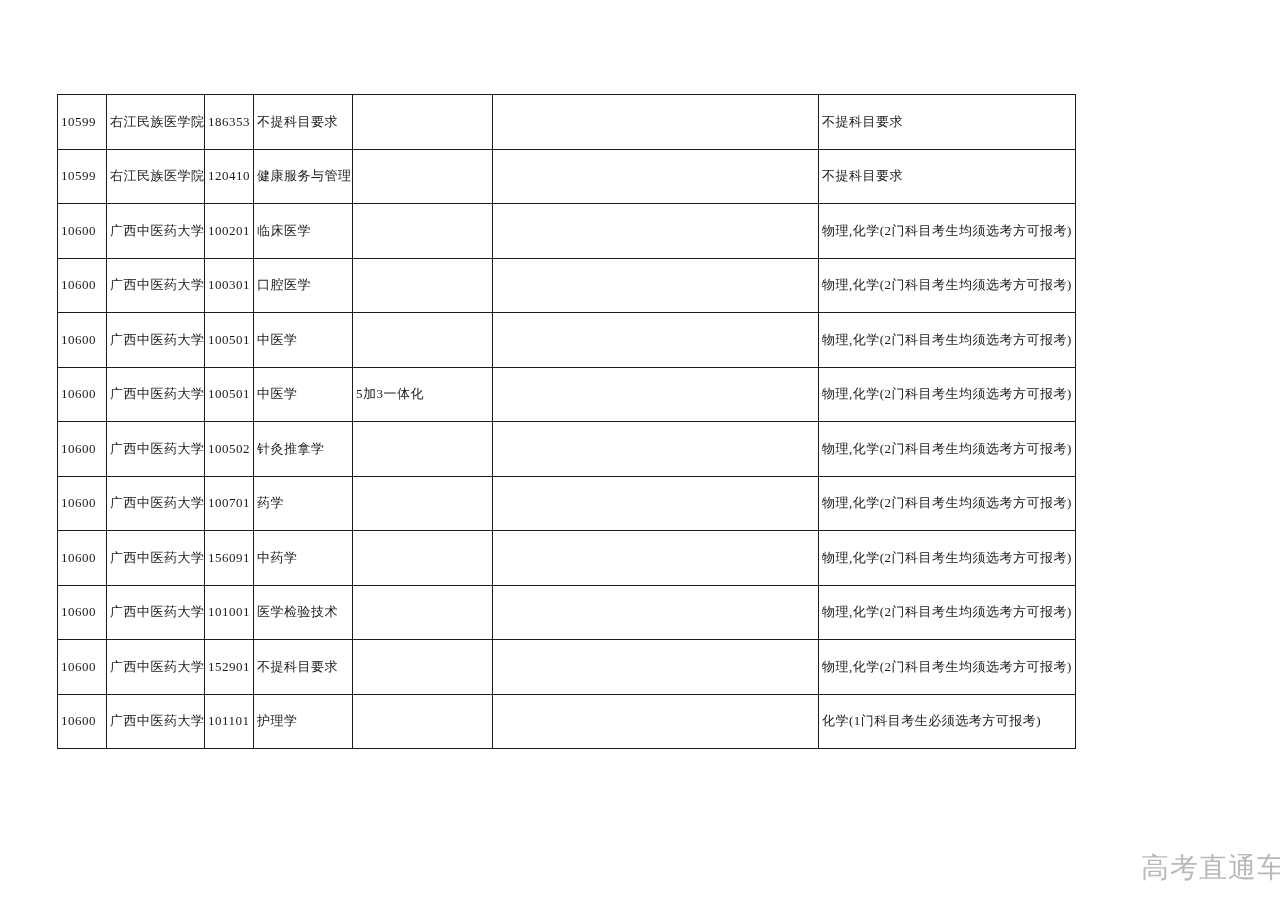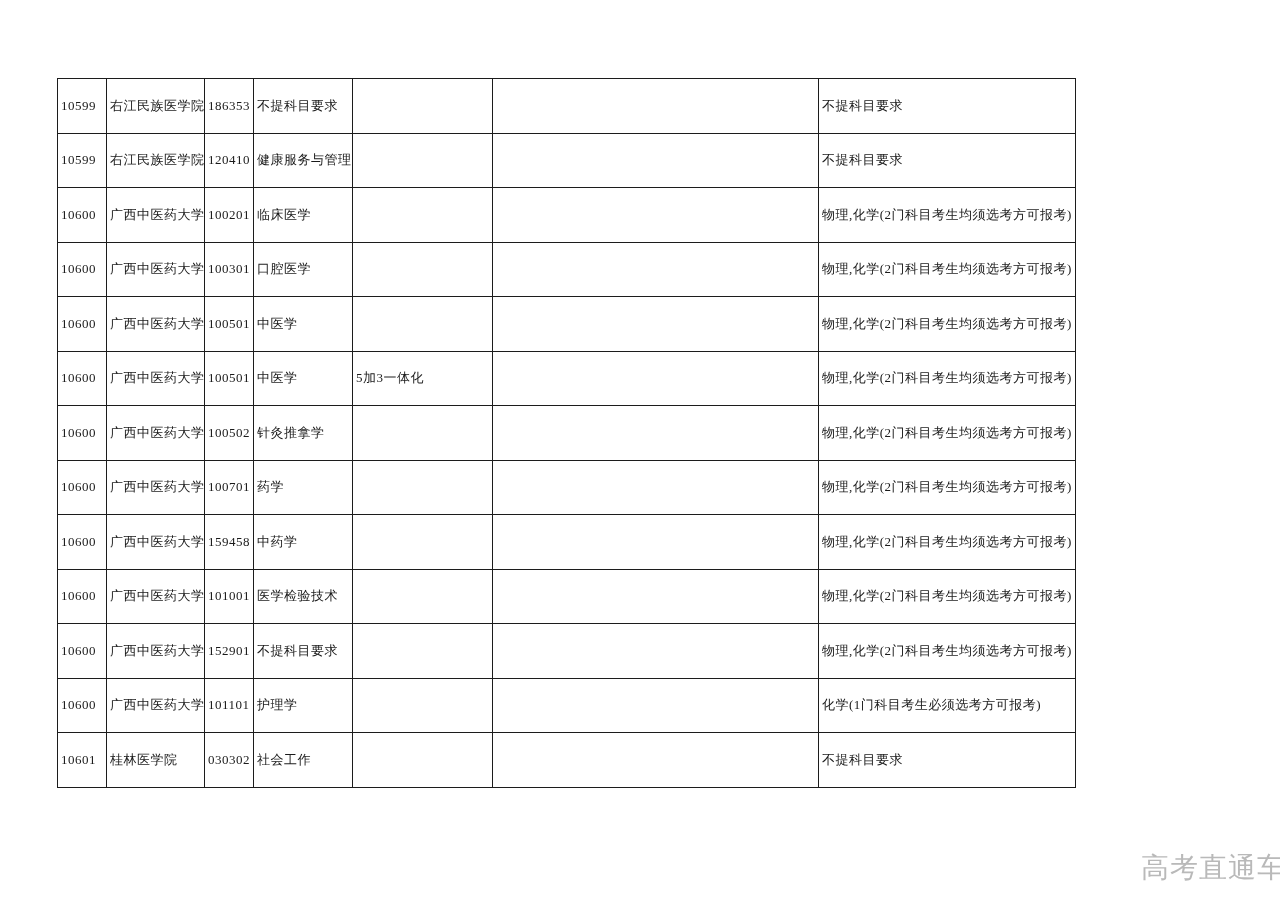--- a/index.html
+++ b/index.html
@@ -10,21 +10,21 @@
     width: 1280px;
     height: 905px;
     background: #ffffff;
     position: relative;
     overflow: hidden;
     font-family: "Liberation Serif", "DejaVu Serif", serif;
   }
   .doc-table {
     position: absolute;
     left: 57px;
-    top: 78px;
+    top: 94px;
     width: 1018px;
     border-collapse: collapse;
     table-layout: fixed;
     padding-left: 36px;
   }
   .doc-table td {
     border: 1.5px solid #1c1c1c;
     height: 53.5px;
     padding: 0 2px 0 3px;
     font-size: 13px;
@@ -128,21 +128,21 @@
         <td>广西中医药大学</td>
         <td>100701</td>
         <td>药学</td>
         <td></td>
         <td></td>
         <td>物理,化学(2门科目考生均须选考方可报考)</td>
       </tr>
       <tr>
         <td>10600</td>
         <td>广西中医药大学</td>
-        <td>159458</td>
+        <td>156091</td>
         <td>中药学</td>
         <td></td>
         <td></td>
         <td>物理,化学(2门科目考生均须选考方可报考)</td>
       </tr>
       <tr>
         <td>10600</td>
         <td>广西中医药大学</td>
         <td>101001</td>
         <td>医学检验技术</td>
@@ -161,25 +161,16 @@
       </tr>
       <tr>
         <td>10600</td>
         <td>广西中医药大学</td>
         <td>101101</td>
         <td>护理学</td>
         <td></td>
         <td></td>
         <td>化学(1门科目考生必须选考方可报考)</td>
       </tr>
-      <tr>
-        <td>10601</td>
-        <td>桂林医学院</td>
-        <td>030302</td>
-        <td>社会工作</td>
-        <td></td>
-        <td></td>
-        <td>不提科目要求</td>
-      </tr>
     </tbody>
 </table>
 
 <div class="watermark">高考直通车</div>
 
 </body></html>

